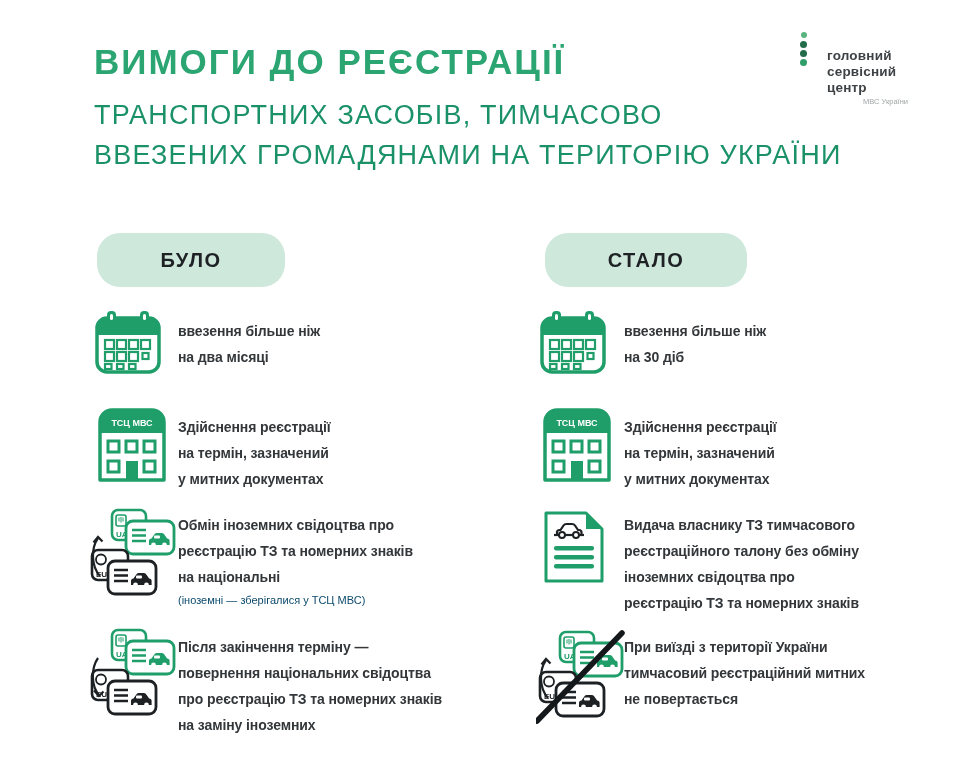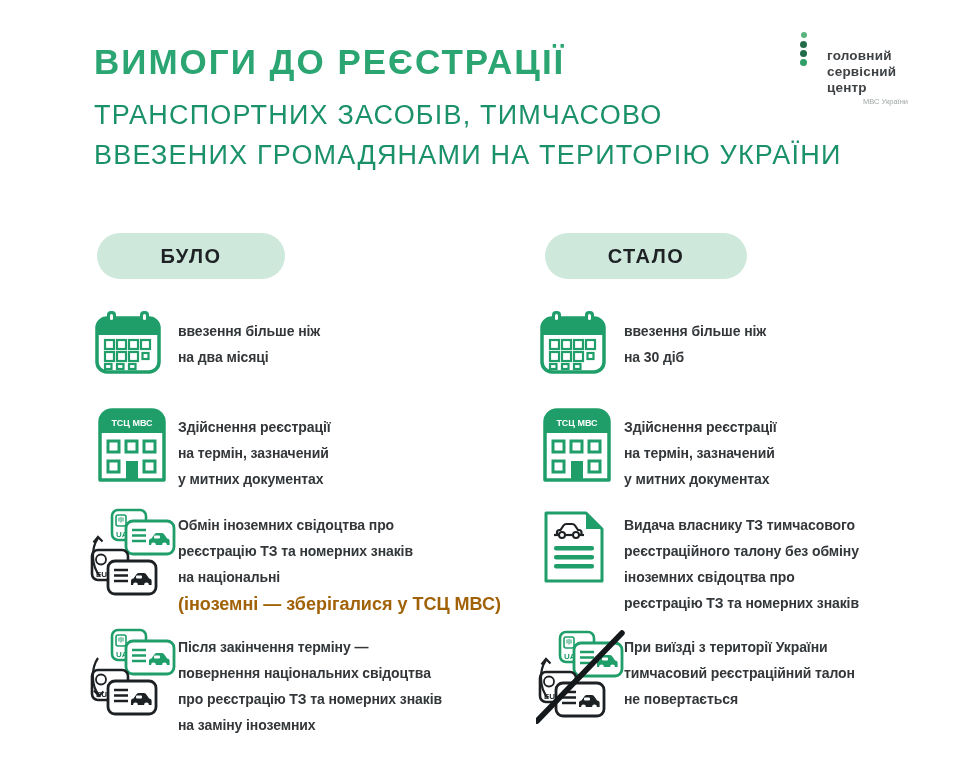--- a/index.html
+++ b/index.html
@@ -24,33 +24,33 @@
   .dot2 { left:2px;  top:11px; width:7px; height:7px; background:#226b4b; }
   .dot3 { left:2px;  top:20px; width:7px; height:7px; background:#226b4b; }
   .dot4 { left:2px;  top:29px; width:7px; height:7px; background:#2f9e68; }
   .logo-name {
     position:absolute; left:29px; top:18px; font-size:13.5px; font-weight:700;
     color:#3f4245; line-height:16px; white-space:pre-line; letter-spacing:0.2px;
   }
   .logo-org { position:absolute; left:17px; top:67px; font-size:7.5px; color:#a2a7a7;margin-left:48px; }
 
   .pill {
-    height:46px; border-radius:23px; background:#cfe8dc;
+    height:54px; border-radius:23px; background:#cfe8dc;
     display:flex; align-items:center; justify-content:center;
     font-size:20px; font-weight:700; color:#1e2225; letter-spacing:1.5px;
   }
   .pill-before { left:97px;  top:233px; width:188px; }
   .pill-after  { left:545px; top:233px; width:202px; }
 
   .item-text {
     font-size:14px; font-weight:700; color:#33373a;
     line-height:26px; white-space:pre-line; letter-spacing:-0.1px;
   }
   .item-note {
-    font-size:18px; font-weight:700; color:#a16207; margin-top:4px;
+    font-size:11px; font-weight:400; color:#0c4a6e; margin-top:4px;
     white-space:pre-line;
   }
   svg text { font-family:"Liberation Sans", sans-serif; }
 </style>
 </head>
 <body>
 
 <div class="page">
 
   <svg width="0" height="0" style="position:absolute" aria-hidden="true">
@@ -223,16 +223,16 @@
 
   <span class="abs" style="left:536px;top:630px">
     <svg width="90" height="94" viewBox="0 0 90 94">
       <use href="#sym-cards"></use>
       <path d="M12 68 C3 58 3 40 10 30" stroke="#1d2124" stroke-width="2.2" fill="none"></path>
       <path d="M5.5 34.5 L10 29 L14.5 33.5" stroke="#1d2124" stroke-width="2.2" fill="none"></path>
       <line x1="1" y1="91" x2="86" y2="3" stroke="#14181b" stroke-width="5.5" stroke-linecap="round"></line>
     </svg>
   </span>
   <div class="abs item-text" style="left:624px;top:634px">При виїзді з території України
-тимчасовий реєстраційний талон
+тимчасовий реєстраційний митних
 не повертається</div>
 
 </div>
 
 </body></html>

